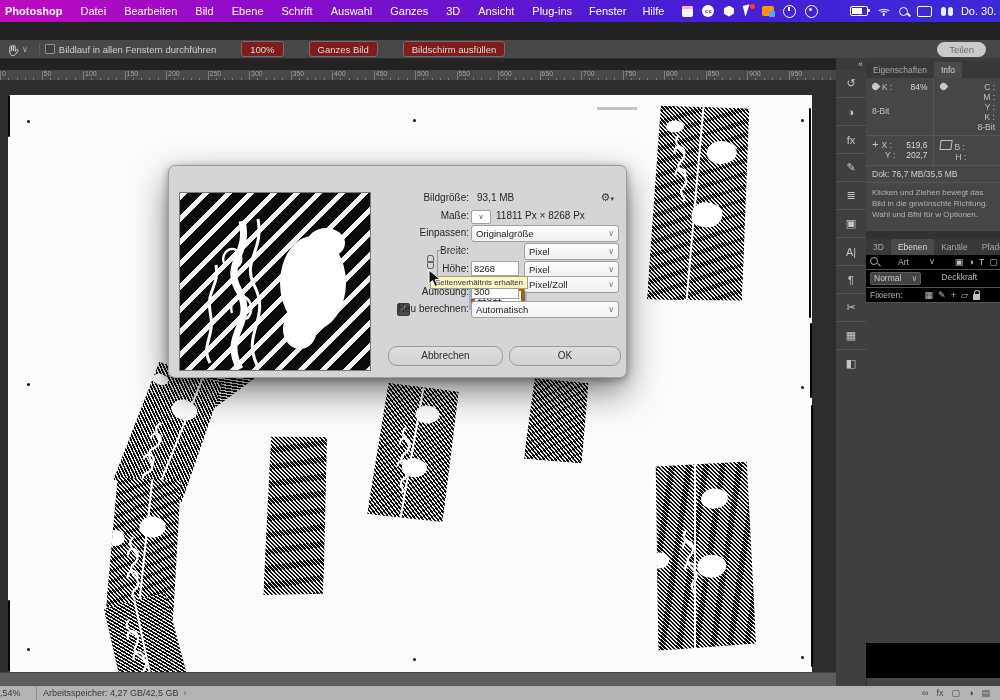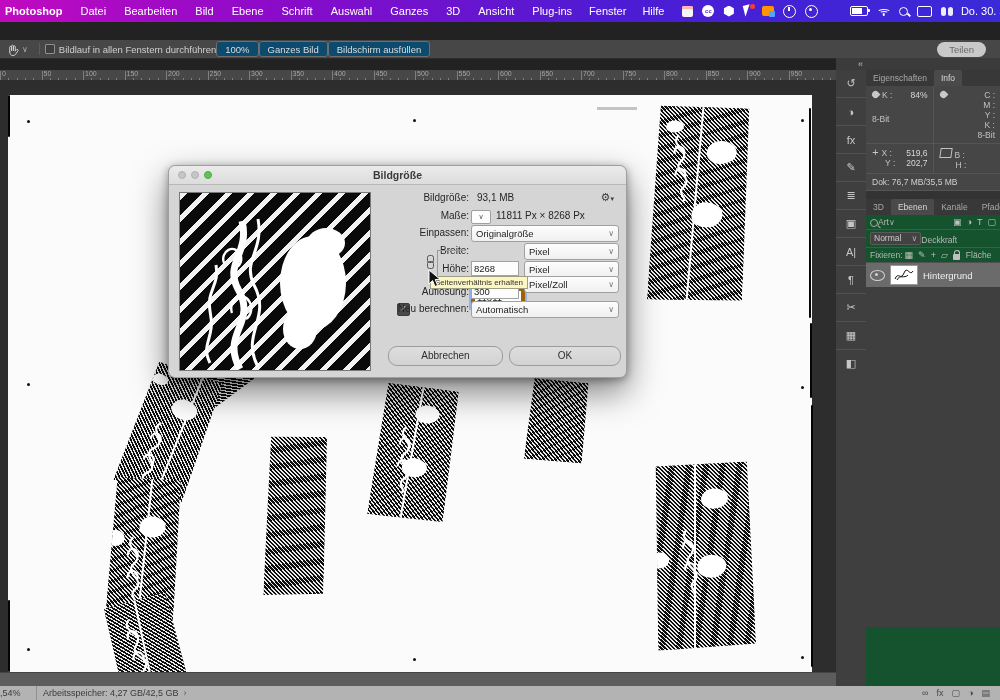--- a/index.html
+++ b/index.html
@@ -51,21 +51,21 @@
   
   .titlebar{position:absolute;left:0;top:22px;width:1000px;height:18px;background:#393939;
     display:flex;align-items:center;justify-content:center;color:#9b9b9b;font-size:10px;}
   
   .optionsbar{position:absolute;left:0;top:40px;width:1000px;height:18px;background:#474747;
     border-bottom:1px solid #2c2c2c;display:flex;align-items:center;color:#cfcfcf;font-size:9.5px;}
   .toolchip{display:flex;align-items:center;gap:3px;padding:0 6px;}
   .chev{color:#aaa;font-size:8px;}
   .vdiv{width:1px;height:12px;background:#5b5b5b;margin:0 5px;}
   .ob-check{width:8px;height:8px;border:1px solid #8f8f8f;border-radius:1px;background:#3d3d3d;margin-right:4px;}
-  .ob-btn{margin-left:0;padding:1.5px 8px;background:#0c4a6e;border:1px solid #6e6e6e;border-radius:3px;color:#dcdcdc;}
+  .ob-btn{margin-left:25px;padding:1.5px 8px;background:#7f1d1d;border:1px solid #6e6e6e;border-radius:3px;color:#dcdcdc;}
   .share-pill{margin-left:auto;margin-right:14px;background:#c9c9c9;color:#6b6b6b;border-radius:9px;padding:2px 12px;font-size:9.5px;}
   
   .tabbar{position:absolute;left:0;top:58px;width:836px;height:12px;background:#383838;display:flex;}
   .doc-tab{background:#4e4e4e;color:#c9c9c9;font-size:8.5px;line-height:12px;padding:0 10px 0 6px;border-right:1px solid #2d2d2d;white-space:nowrap;}
   .ruler{position:absolute;left:0;top:70px;width:836px;height:10px;background:#474747;border-bottom:1px solid #2a2a2a;overflow:hidden;}
   .ruler .rlabel{position:absolute;top:0;font-size:7px;color:#a5a5a5;}
   .ruler .tick{position:absolute;bottom:0;width:1px;background:#7e7e7e;}
   
   .canvas{position:absolute;left:0;top:80px;width:836px;height:592px;background:#2d2d2d;overflow:hidden;}
   .page{position:absolute;left:8px;top:15px;width:804px;height:577px;background:#fbfbfb;}
@@ -85,37 +85,37 @@
   .zoom-clip span{display:inline-block;margin-left:-10px;}
   .sb-div{width:1px;height:14px;background:#909090;margin:0 6px 0 0;flex:none;}
   .sb-chev{margin-left:5px;color:#555;}
   .sb-icons{margin-left:auto;margin-right:10px;display:flex;gap:8px;color:#474747;font-size:9px;align-items:center;}
   
   .right-header{position:absolute;left:836px;top:58px;width:164px;height:12px;background:#3b3b3b;color:#bbb;font-size:9px;line-height:12px;padding-left:0;}
   .right-header span{margin-left:22px;}
   .icon-strip{position:absolute;left:836px;top:70px;width:30px;height:616px;background:#3f3f3f;border-right:1px solid #2f2f2f;display:flex;flex-direction:column;align-items:center;}
   .strip-btn{width:30px;height:27px;display:flex;align-items:center;justify-content:center;color:#c6c6c6;font-size:11px;}
   .strip-btn + .strip-btn{border-top:1px solid #525252;}
-  .panels{position:absolute;left:866px;top:70px;width:134px;height:616px;background:#14532d;overflow:hidden;}
+  .panels{position:absolute;left:866px;top:62px;width:134px;height:616px;background:#000000;overflow:hidden;}
   .ptabs{height:16px;background:#383838;display:flex;font-size:8.5px;color:#a8a8a8;}
   .ptab{padding:0 7px;line-height:16px;white-space:nowrap;}
   .ptab.active{background:#4a4a4a;color:#d8d8d8;border-radius:2px 2px 0 0;}
   .info-body{background:#464646;color:#c2c2c2;font-size:8.5px;}
   .info-grid{display:flex;border-bottom:1px solid #555;}
   .info-cell{flex:1;padding:4px 5px 3px 6px;position:relative;}
   .info-cell + .info-cell{border-left:1px solid #555;}
   .ivrow{display:flex;justify-content:space-between;line-height:10px;}
   .ival{color:#d8d8d8;}
   .mini-dropper{display:inline-block;width:7px;height:7px;background:#c8c8c8;border-radius:0 50% 50% 50%;transform:rotate(135deg);margin-right:3px;}
   .mini-cross{display:inline-block;color:#c8c8c8;font-size:11px;line-height:8px;margin-right:3px;}
   .mini-rect{display:inline-block;width:10px;height:8px;border:1px solid #c0c0c0;transform:skewX(-8deg);margin-right:3px;}
   .doc-line{padding:3px 6px;border-bottom:1px solid #555;color:#cfcfcf;}
   .hint{padding:4px 6px;color:#b2b2b2;font-size:8px;line-height:11px;height:40px;overflow:hidden;}
   .panel-gap{height:8px;background:#333;}
-  .lp-row{display:flex;align-items:flex-end;padding:2px 4px;border-bottom:1px solid #515151;color:#b8b8b8;font-size:8.5px;gap:0;white-space:nowrap;overflow:hidden;}
+  .lp-row{display:flex;align-items:flex-start;padding:2px 4px;border-bottom:1px solid #515151;color:#b8b8b8;font-size:8.5px;gap:20px;white-space:nowrap;overflow:hidden;}
   .mini-search{width:6px;height:6px;border:1.2px solid #aaa;border-radius:50%;position:relative;flex:none;}
   .mini-search::after{content:'';position:absolute;width:3.5px;height:1.4px;background:#aaa;transform:rotate(45deg);right:-3px;bottom:-1px;}
   .lp-icons{margin-left:auto;display:flex;gap:5px;color:#c0c0c0;font-size:9px;}
   .lp-select{background:#424242;border:1px solid #5a5a5a;border-radius:2px;padding:0 3px;line-height:11px;color:#ccc;display:flex;align-items:center;gap:10px;}
   .mini-lock{width:7px;height:6px;background:#c0c0c0;border-radius:1px;position:relative;margin-top:4px;flex:none;}
   .mini-lock::before{content:'';position:absolute;top:-4px;left:1px;width:4px;height:4px;border:1px solid #c0c0c0;border-bottom:none;border-radius:3px 3px 0 0;}
   .layer-row{display:flex;align-items:center;gap:5px;height:24px;background:#6b6b6b;color:#eee;font-size:9.5px;padding:0 4px;}
   .mini-eye{width:13px;height:9px;border:1px solid #d2d2d2;border-radius:50%;position:relative;flex:none;}
   .mini-eye::after{content:'';position:absolute;left:4px;top:2px;width:3px;height:3px;background:#d2d2d2;border-radius:50%;}
   .layer-thumb{width:26px;height:18px;background:#fff;border:1px solid #999;display:flex;align-items:center;justify-content:center;}
@@ -497,20 +497,21 @@
               <span><i class="mini-rect"></i><span>B :</span></span>
               <span></span>
             </div>
           <div class="ivrow">
               <span style="margin-left:16px;">H :</span>
               <span></span>
             </div>
         </div>
       </div>
       <div class="doc-line">Dok: 76,7 MB/35,5 MB</div>
+      <div class="hint">Klicken und Ziehen bewegt das Bild in die gewünschte Richtung. Wahl und Bfhl für w Optionen.</div>
     </div>
     <div class="panel-gap"></div>
 
     <div class="ptabs">
       <span class="ptab">3D</span>
       <span class="ptab active">Ebenen</span>
       <span class="ptab">Kanäle</span>
       <span class="ptab">Pfade</span>
     </div>
     <div class="lp-row">
@@ -534,56 +535,39 @@
     <div class="lp-row">
       <span>Fixieren:</span>
       <span class="lp-icons" style="margin-left:2px;">
         <span>▦</span>
         <span>✎</span>
         <span>+</span>
         <span>▱</span>
         <i class="mini-lock"></i>
       </span>
       <span style="margin-left:6px;">Fläche</span>
-    </div>
-    <div class="layer-row">
-      <i class="mini-eye"></i>
-      <span class="layer-thumb">
-        <svg width="24" height="16" viewBox="0 0 24 16">
-            <path d="M3 12 C6 4 9 14 12 6 S18 10 21 4 M5 13 C8 7 12 12 16 8" stroke="#111" fill="none" stroke-width="1"></path>
-          </svg>
-      </span>
-      <span>Hintergrund</span>
     </div>
     <div class="layers-rest"></div>
   </div>
 
   <div class="statusbar">
     <span class="zoom-clip"><span>22,54%</span></span>
     <span class="sb-div"></span>
     <span>Arbeitsspeicher: 4,27 GB/42,5 GB</span>
     <span class="sb-chev">›</span>
     <span class="sb-icons" id="sb-icons">
         <span>∞</span>
         <span>fx</span>
         <span>▢</span>
         <span>◑</span>
         <span>▤</span>
       </span>
   </div>
 
   <div class="dialog">
-    <div class="dlg-titlebar">
-      <span class="lights">
-        <i class="lt-gray"></i>
-        <i class="lt-gray"></i>
-        <i class="lt-green"></i>
-      </span>
-      <span>Bildgröße</span>
-    </div>
 
     <div class="dlg-preview">
       <div class="stripes"></div>
       <svg viewBox="0 0 190 177">
         <ellipse cx="133" cy="90" rx="33" ry="47" fill="#fff"></ellipse>
         <ellipse cx="120" cy="136" rx="17" ry="20" fill="#fff"></ellipse>
         <ellipse cx="146" cy="50" rx="19" ry="15" fill="#fff"></ellipse>
         <path d="M60 176 C40 140 78 130 58 96 C44 70 70 60 62 28" stroke="#fff" stroke-width="7" fill="none"></path>
         <path d="M78 174 C60 140 92 126 74 92 C62 68 84 58 78 26" stroke="#fff" stroke-width="3" fill="none"></path>
         <path d="M30 170 C20 150 36 146 30 118 C26 98 40 92 36 72" stroke="#fff" stroke-width="3" fill="none"></path>

